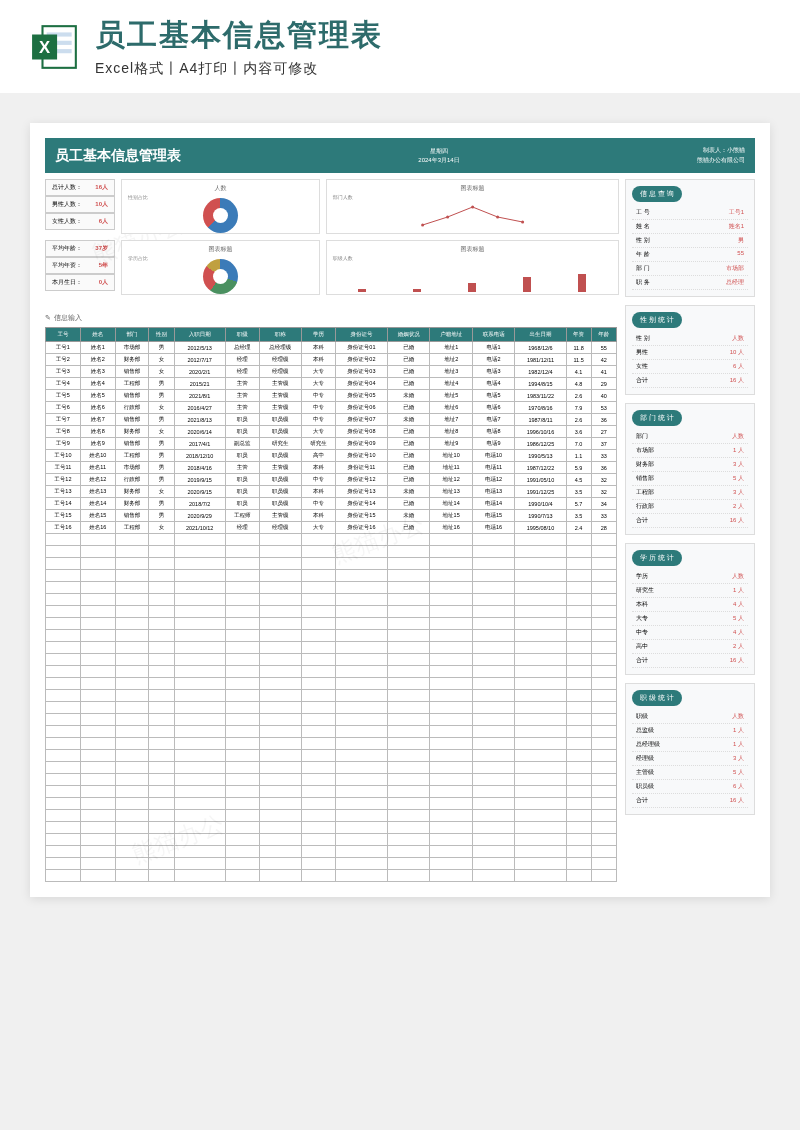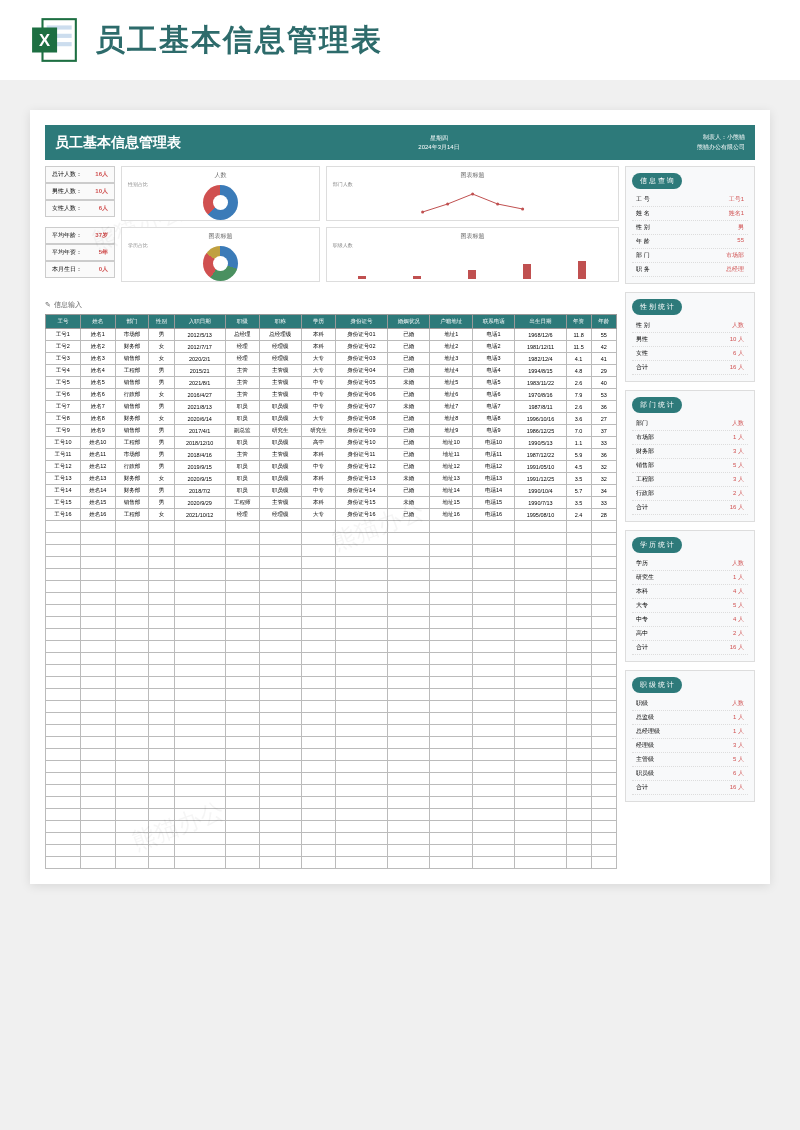--- a/index.html
+++ b/index.html
@@ -69,20 +69,21 @@
         <rect x="12" y="4" width="32" height="40" fill="#fff" stroke="#1d6f42" stroke-width="2"></rect>
         <rect x="16" y="10" width="24" height="4" fill="#cde"></rect>
         <rect x="16" y="18" width="24" height="4" fill="#cde"></rect>
         <rect x="16" y="26" width="24" height="4" fill="#cde"></rect>
         <rect x="2" y="12" width="24" height="24" fill="#1d6f42"></rect>
         <text x="14" y="30" font-size="16" fill="#fff" text-anchor="middle" font-weight="bold">X</text>
       </svg>
   </div>
   <div class="banner-text">
     <div class="banner-title">员工基本信息管理表</div>
+    <div class="banner-sub">Excel格式丨A4打印丨内容可修改</div>
   </div>
 </div>
 
 <div class="sheet">
   <div class="watermark" style="top:100px;left:60px">熊猫办公</div>
   <div class="watermark" style="top:400px;left:300px">熊猫办公</div>
   <div class="watermark" style="top:700px;left:100px">熊猫办公</div>
 
   <div class="header-bar">
     <div class="header-title">员工基本信息管理表</div>

